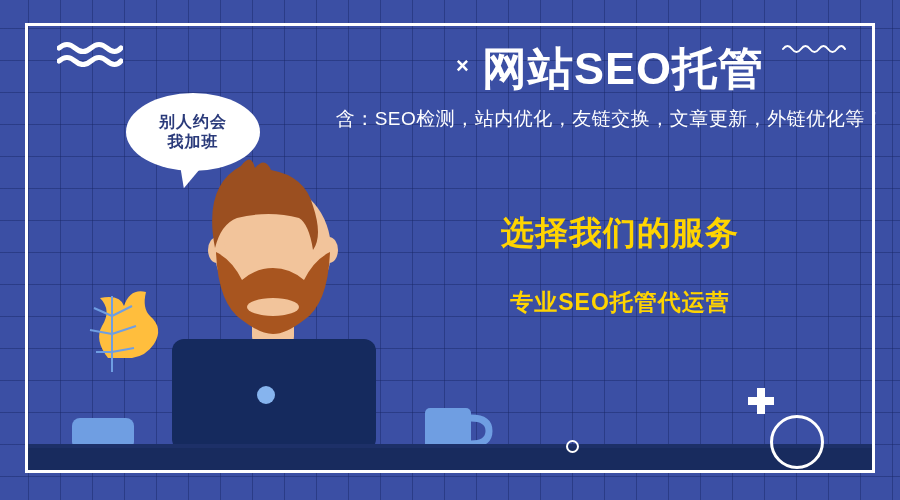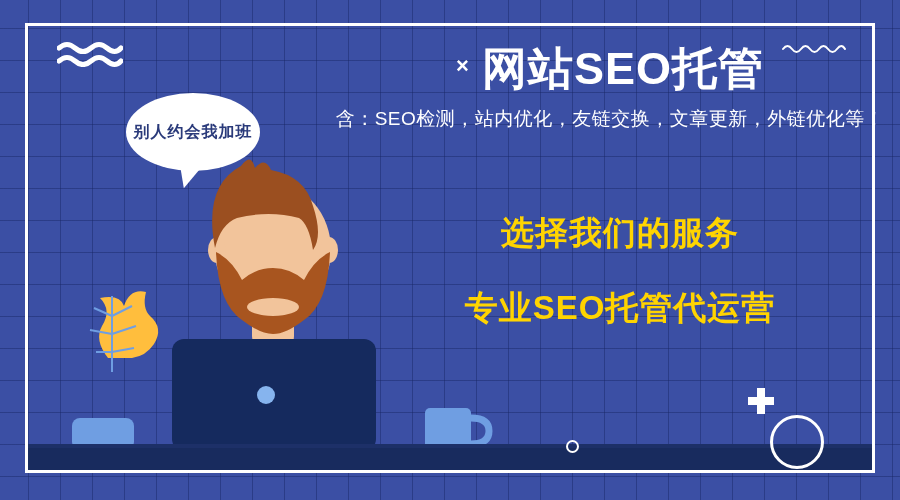--- a/index.html
+++ b/index.html
@@ -94,31 +94,31 @@
     left:380px; top:190px; width:480px;
     text-align:center;
   }
   .slogan-line{
     color:#ffd400;
     font-weight:bold;
     letter-spacing:1px;
     white-space:nowrap;
   }
   .slogan-1{ font-size:33px; line-height:1; margin-bottom:42px;margin-top:26px; }
-  .slogan-2{ font-size:33px; line-height:1; margin-bottom:42px; }
+  .slogan-2{ font-size:23px; line-height:1; margin-bottom:42px; }
   .slogan-3{ font-size:33px; line-height:1; }
 
   
   #speech-bubble{
     position:absolute;
     left:126px; top:93px;
     width:134px; height:78px;
     background:#ffffff;
     border-radius:50%/50%;
-    display:flex; flex-direction:row;
+    display:flex; flex-direction:column;
     align-items:center; justify-content:center;
   }
   #speech-bubble .bub-line{
     color:#2a3a7a;
     font-size:16px;
     font-weight:bold;
     line-height:1.25;
     letter-spacing:1px;
   }
   #bubble-tail{

